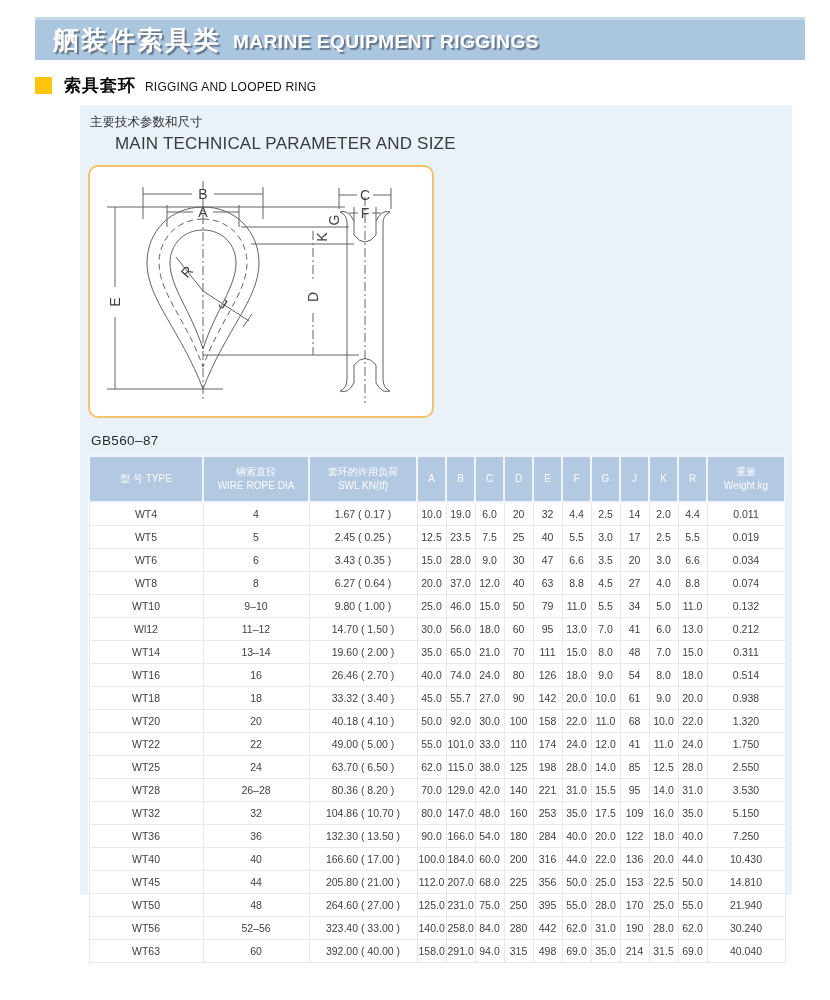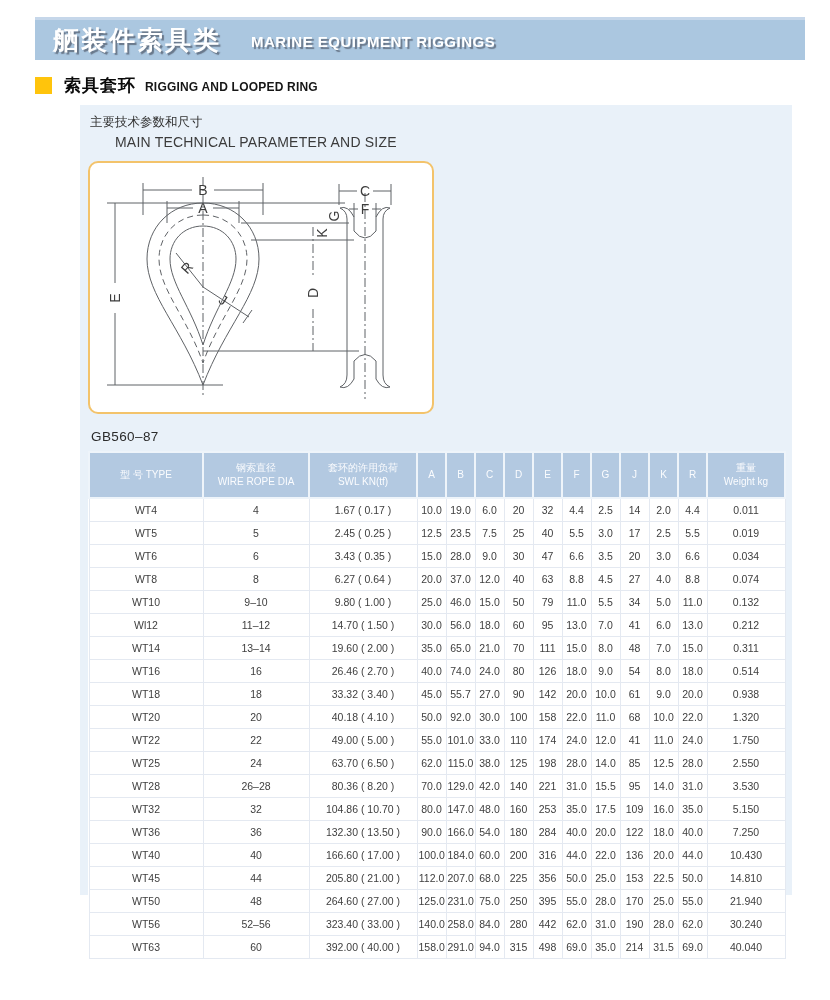--- a/index.html
+++ b/index.html
@@ -8,32 +8,32 @@
   }
   *{margin:0;padding:0;box-sizing:border-box;}
   html,body{width:830px;height:1000px;background:#fff;overflow:hidden;
     font-family:"Liberation Sans","DejaVu Sans",sans-serif;position:relative;}
 
   .banner{position:absolute;left:35px;top:17px;width:770px;height:43px;
     background:var(--banner-bg);border-top:3px solid #c6d7ea;
     display:flex;align-items:center;padding-left:18px;}
   .banner .zh{font-size:26px;font-weight:bold;color:#fff;letter-spacing:2px;
     text-shadow:2px 2px 1px rgba(96,110,128,.9);}
-  .banner .en{font-size:15px;font-weight:bold;color:#fff;margin-left:30px;margin-top:3px;
+  .banner .en{font-size:19px;font-weight:bold;color:#fff;margin-left:12px;margin-top:3px;
     letter-spacing:.5px;text-shadow:2px 2px 1px rgba(96,110,128,.9);}
 
   .section-head{position:absolute;left:35px;top:74px;display:flex;align-items:center;}
   .bullet{width:17px;height:17px;background:var(--accent-yellow);}
   .section-head .zh{font-size:17px;font-weight:bold;color:#0a0a0a;margin-left:12px;letter-spacing:1px;}
-  .section-head .en{font-size:12px;font-weight:bold;color:#161616;margin-left:9px;margin-top:3px;letter-spacing:.2px;}
+  .section-head .en{font-size:12px;font-weight:normal;color:#161616;margin-left:9px;margin-top:3px;letter-spacing:.2px;}
 
   .panel{position:absolute;left:80px;top:105px;width:712px;height:790px;
     background:var(--panel-bg);padding:9px 8px;}
   .sub-zh{font-size:12.5px;color:#303030;margin-left:2px;}
-  .sub-en{font-size:14px;color:#3b3b3b;margin-left:2px;margin-top:3px;letter-spacing:.2px;padding-left:25px;}
+  .sub-en{font-size:17px;color:#3b3b3b;margin-left:2px;margin-top:3px;letter-spacing:.2px;padding-left:25px;}
 
   .diagram-box{margin-top:11px;width:346px;height:253px;background:#fff;
     border:2px solid var(--diagram-border);border-radius:10px;
     display:flex;align-items:center;justify-content:center;}
   svg .ln{stroke:#5f6266;stroke-width:1;fill:none;}
   svg .dash{stroke:#5f6266;stroke-width:1;fill:none;stroke-dasharray:6 4;}
   svg .dashdot{stroke:#5f6266;stroke-width:1;fill:none;stroke-dasharray:9 3 2 3;}
   svg text{font-family:"Liberation Sans","DejaVu Sans",sans-serif;font-size:14px;fill:#3c3c3c;}
 
   .standard{margin:15px 0 7px 3px;font-size:13.5px;color:#2b2b2b;letter-spacing:.4px;}

